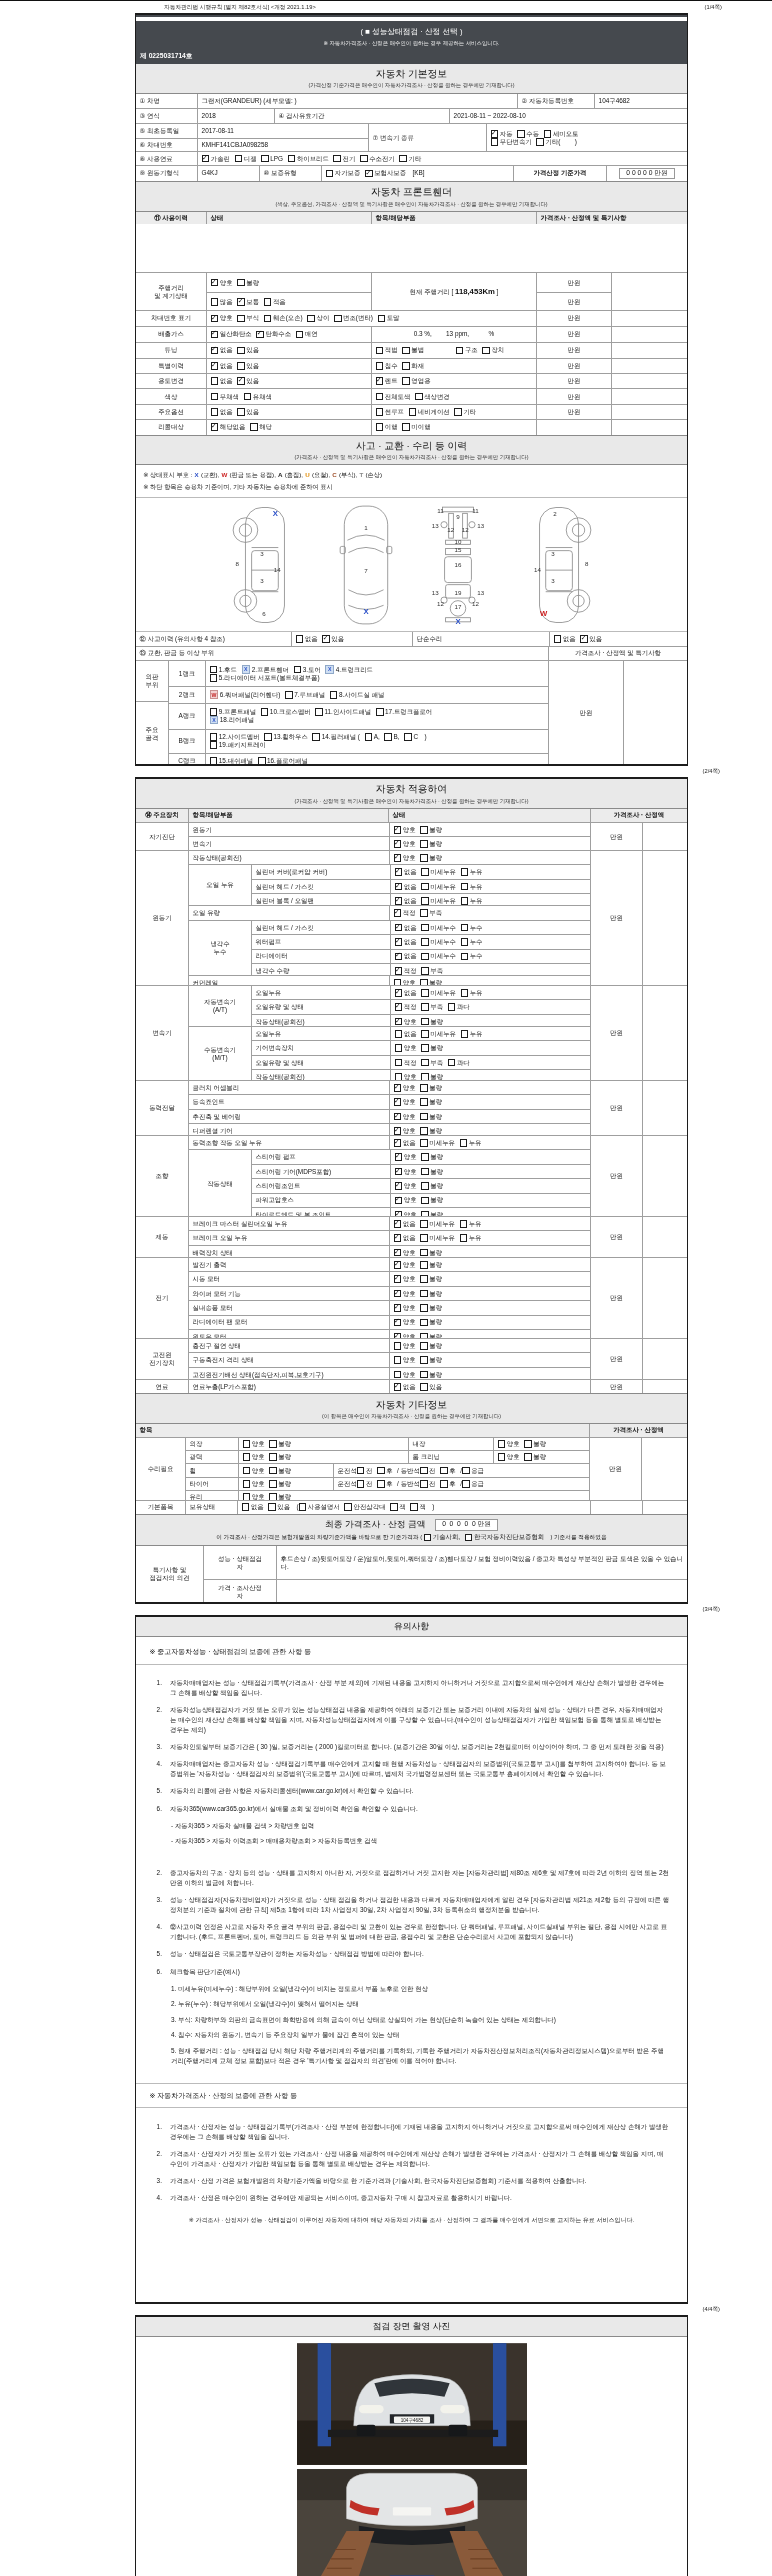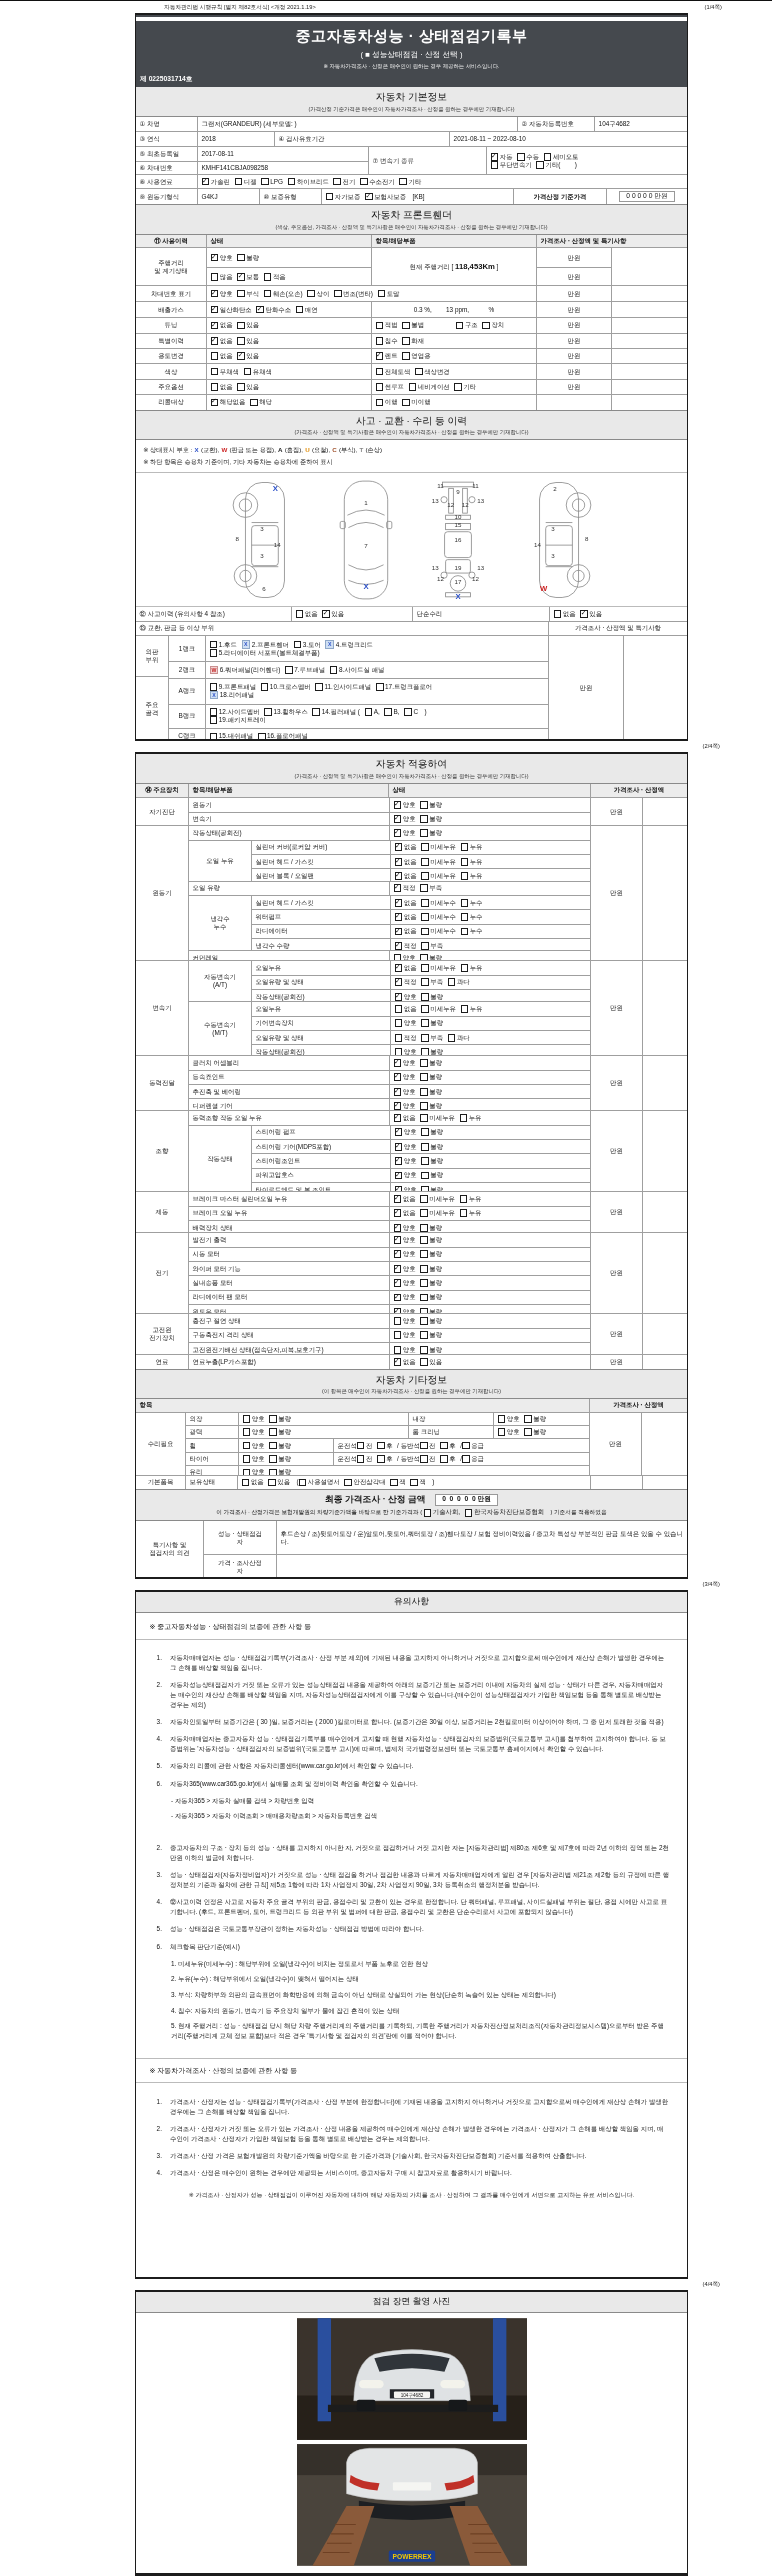--- a/index.html
+++ b/index.html
@@ -37,21 +37,21 @@
   .rkb{background:#cfdff3;border:0.5px solid #8fa8c8;color:#2b50c8;}
   .rkr{background:#f3d2d2;border:0.5px solid #c89090;color:#c22222;}
   .mklt{font-weight:bold;margin:0 0.5px;white-space:pre;}
   .valbox{border:0.5px solid #999;padding:0.5px 6.2px;font-size:6.7px;background:#fff;white-space:pre;}
   .brk{flex-basis:100%;height:0;}
   .spc{flex:none;height:0.5px;}
   .legend{padding:4.1px 7.2px;font-size:6.2px;line-height:1.9;border-bottom:0.5px solid #bbb;}
   .diagwrap{display:flex;justify-content:center;gap:30px;padding:5.2px 0 4.1px 0;border-bottom:0.5px solid #bbb;}
   .diagwrap svg text{font-size:12px;fill:#333;}
   .fpband{background:#e9e9e9;border-top:0.5px solid #8a8a8a;border-bottom:0.5px solid #8a8a8a;text-align:center;padding:3.6px 0 3.1px 0;}
-  .fp1{font-size:8.8px;font-weight:bold;display:inline-flex;align-items:flex-end;gap:9.3px;}
+  .fp1{font-size:8.8px;font-weight:normal;display:inline-flex;align-items:flex-end;gap:9.3px;}
   .fp2{font-size:5.7px;margin-top:2.6px;display:flex;justify-content:center;align-items:center;}
   .ntc-body{padding:3.1px 0 7.2px 0;}
   .nhd{padding:6.7px 13.4px;font-size:7px;border-bottom:0.5px solid #bbb;}
   .nhd.mid{border-top:0.5px solid #bbb;margin-top:8.2px;}
   .nlist{padding:6.2px 17.5px 3.1px 20.6px;}
   .nit{display:flex;margin:7.2px 0;font-size:6.4px;line-height:1.55;}
   .nno{width:13.4px;flex:none;}
   .ntx{flex:1;}
   .nsub{margin:5.7px 0 5.7px 14.4px;font-size:6.4px;line-height:1.55;}
   .nboxwrap{text-align:center;margin:11.3px 0 5.2px 0;}
@@ -65,21 +65,20 @@
 <body>
 
 <div class="topline">
   <span>자동차관리법 시행규칙 [별지 제82호서식] &lt;개정 2021.1.19&gt;</span>
   <span>(1/4쪽)</span>
 </div>
 
 <div class="formbox">
   <div class="dkhead">
     <div class="strip"></div>
-    <div class="dk-title">중고자동차성능 · 상태점검기록부</div>
     <div class="dk-sub">( ■ 성능상태점검 · 산정 선택 )</div>
     <div class="dk-note">※ 자동차가격조사 · 산정은 매수인이 원하는 경우 제공하는 서비스입니다.</div>
     <div class="dk-no">제 0225031714호</div>
   </div>
 
   <div class="shead">
     <div class="t1">자동차 기본정보</div>
     <div class="t2">(가격산정 기준가격은 매수인이 자동차가격조사 · 산정을 원하는 경우에만 기재합니다)</div>
   </div>
   <div class="grid">
@@ -244,21 +243,21 @@
           <div class="ci">
             <span class="sg">항목/해당부품</span>
           </div>
         </div>
         <div class="cell hd" style="flex: 1 0 0%;">
           <div class="ci">
             <span class="sg">가격조사 · 산정액 및 특기사항</span>
           </div>
         </div>
       </div>
-      <div class="row" style="height: 37px;">
+      <div class="row" style="height: 37px; margin-top: 48px;">
         <div class="cell ctr" style="width: 70px; flex-shrink: 0;">
           <div class="ci">
             <span class="sg">주행거리
 및 계기상태</span>
           </div>
         </div>
         <div class="cell stack" style="width: 165px; flex-shrink: 0;">
           <div class="row" style="height: 18.5px;">
             <div class="cell" style="flex: 1 0 0%;">
               <div class="ci">

